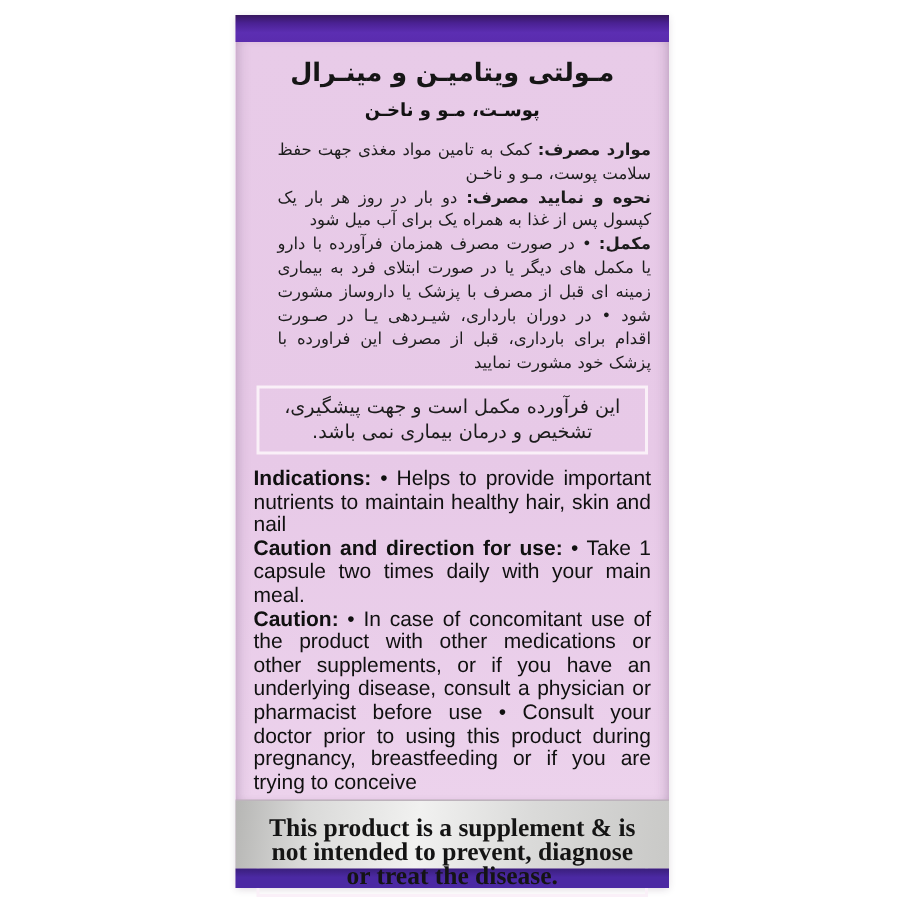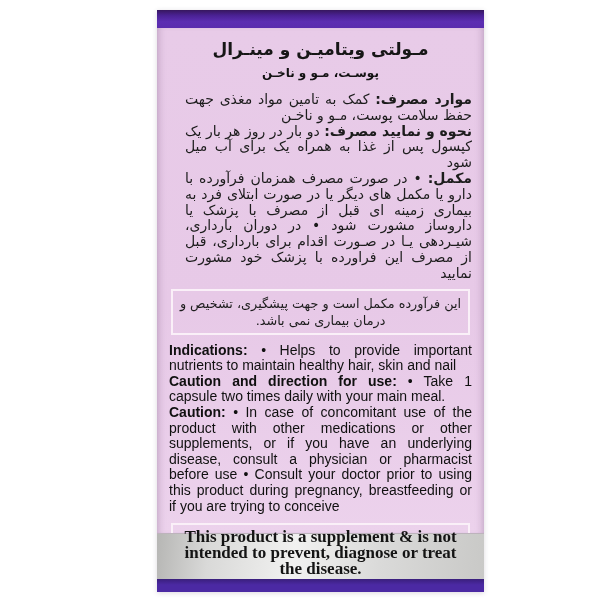--- a/index.html
+++ b/index.html
@@ -6,21 +6,21 @@
   body {
     width: 600px; height: 600px;
     background: #ffffff;
     font-family: "Liberation Sans", sans-serif;
     position: relative;
     overflow: hidden;
   }
   .product-box {
     position: absolute;
     left: 157px; top: 10px;
-    width: 327px; height: 582px;
+    width: 289px; height: 582px;
     box-shadow: 0 1px 5px rgba(60,40,70,0.18);
     background: #e7c9e7;
   }
   .strip-top {
     height: 18px;
     background: linear-gradient(180deg, #37175e 0%, #4a2193 30%, #5c2eb2 65%, #5a2cae 100%);
   }
   .label-body {
     height: 505px;
     background: linear-gradient(180deg, #e8cbe8 0%, #e7c9e7 55%, #ecd2ec 100%);
@@ -44,21 +44,21 @@
     font-size: 12px; line-height: 24px;
     font-weight: 700;
     letter-spacing: 0.3px;
     text-align: center;
     direction: rtl;
     color: #121212;
   }
   .farsi-text {
     direction: rtl;
     font-family: "DejaVu Sans", sans-serif;
-    font-size: 14px;
+    font-size: 11px;
     line-height: 15.8px;
     text-align: justify;
     color: #1c1c1c;
     margin-left: 16px;
   }
   .farsi-text p { margin: 0; }
   .farsi-text b { font-weight: 700; }
   .note-box {
     border: 2px solid #faf0f8;
     margin: 7px 2px 8px 2px;

